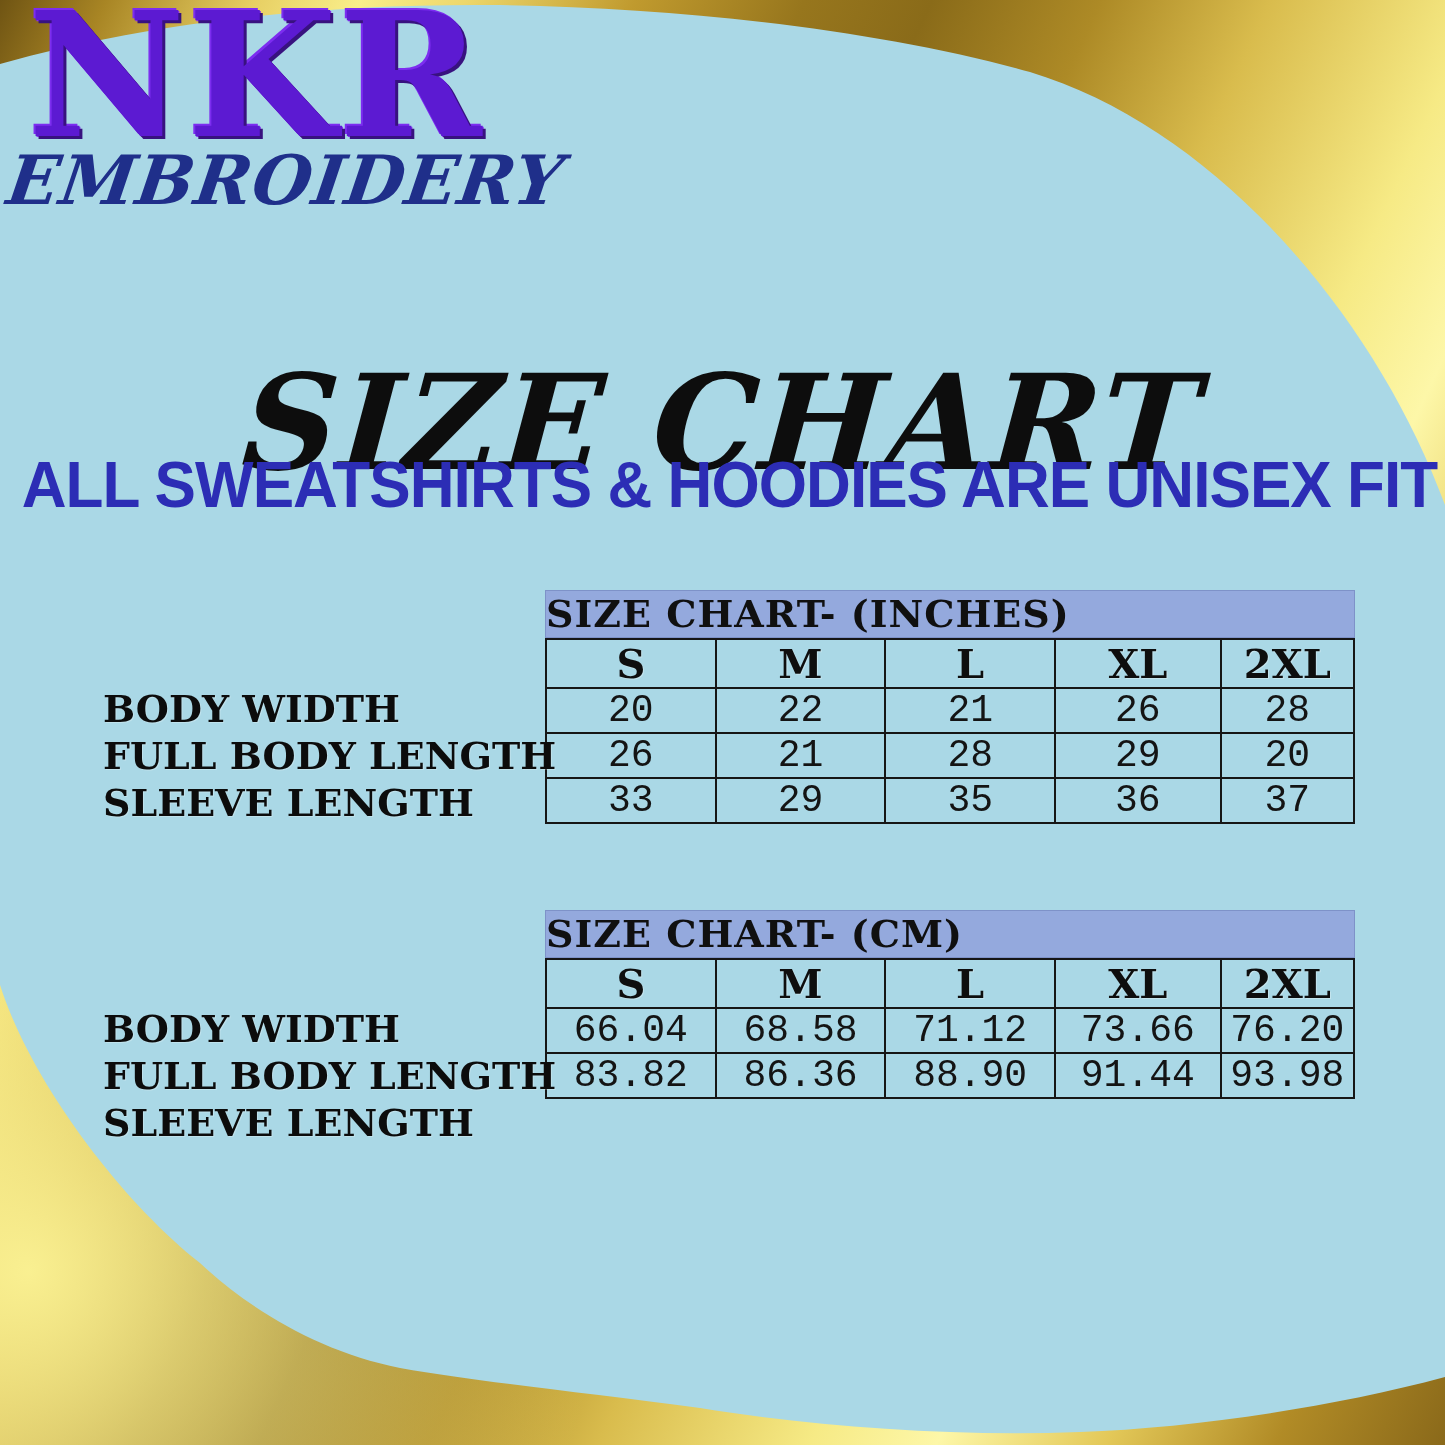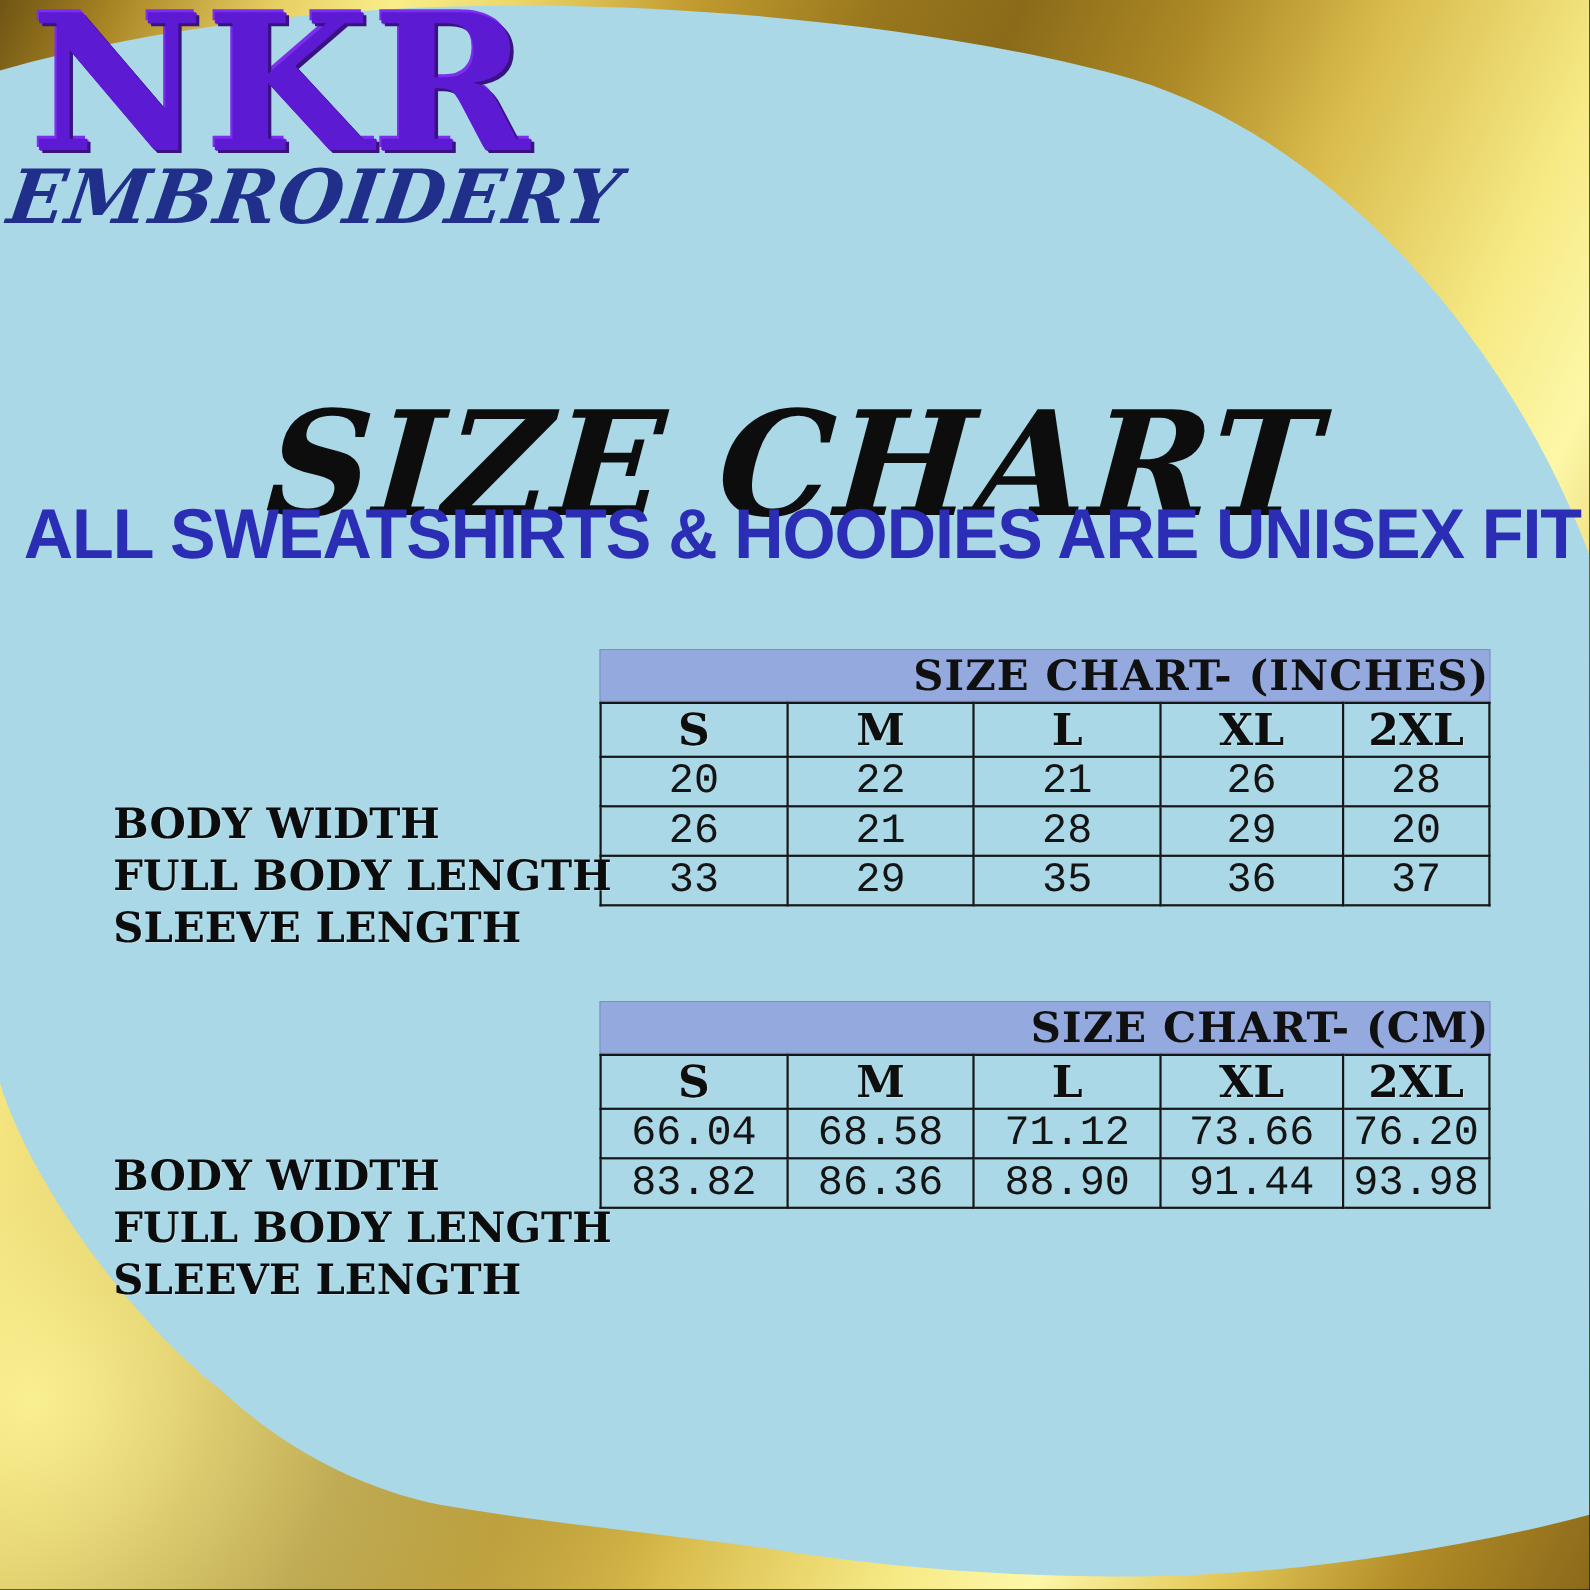--- a/index.html
+++ b/index.html
@@ -46,37 +46,37 @@
     white-space:nowrap;
   }
 
   .size-table{position:absolute;left:545px;width:810px;}
   .size-table.inches{top:590px;}
   .size-table.cm{top:910px;}
 
   .band{
     height:48px;box-sizing:border-box;
     background:#94a9dd;border:1px solid #7e92c8;
-    text-align:right;font-weight:bold;font-size:38px;line-height:46px;
+    text-align:left;font-weight:bold;font-size:38px;line-height:46px;
     letter-spacing:1px;color:#101010;
   }
   .grid{width:100%;border-collapse:collapse;table-layout:fixed;border:1px solid #161616;}
   .grid th,.grid td{
     border:2px solid #161616;height:43px;padding:0;
     text-align:center;vertical-align:middle;
   }
   .grid th{
     font-family:"DejaVu Serif",serif;font-weight:bold;font-size:40px;color:#0e0e0e;
     text-shadow:1px 1px 0 rgba(255,255,255,0.3);
   }
   .grid td{
     font-family:Liberation Mono, monospace;font-size:38px;color:#141414;
   }
 
-  .row-labels{position:absolute;left:-442px;top:95px;width:440px;margin-top:40px;}
+  .row-labels{position:absolute;left:-442px;top:95px;width:440px;}
   .row-label{
     height:47px;line-height:47px;white-space:nowrap;
     font-weight:bold;font-size:38px;color:#0c0c0c;
     text-shadow:1px 1px 0 rgba(255,255,255,0.25);
   }
 </style>
 </head>
 <body>
 
 <div class="canvas">

